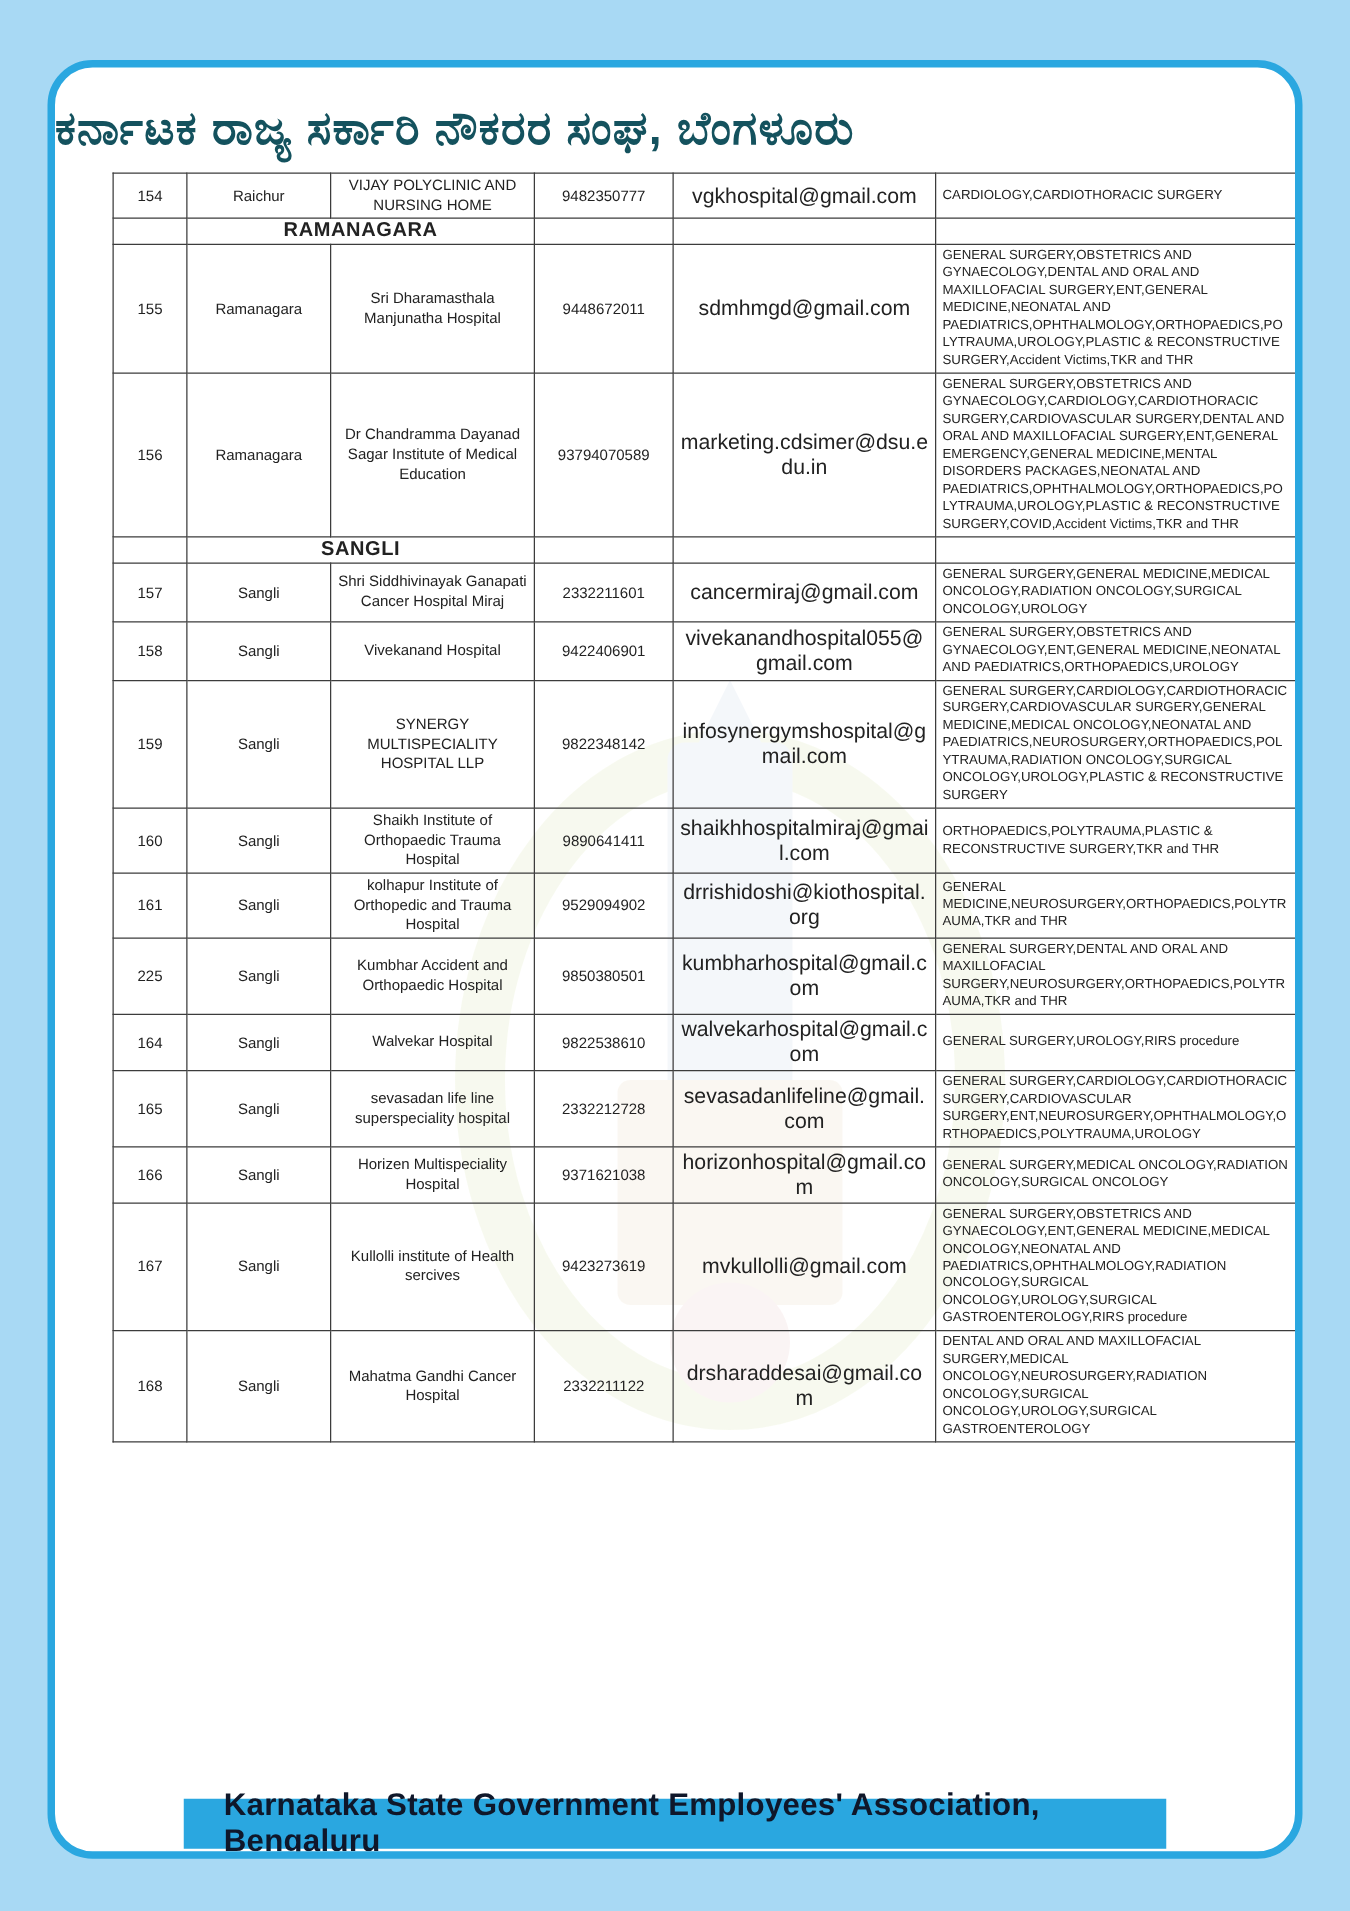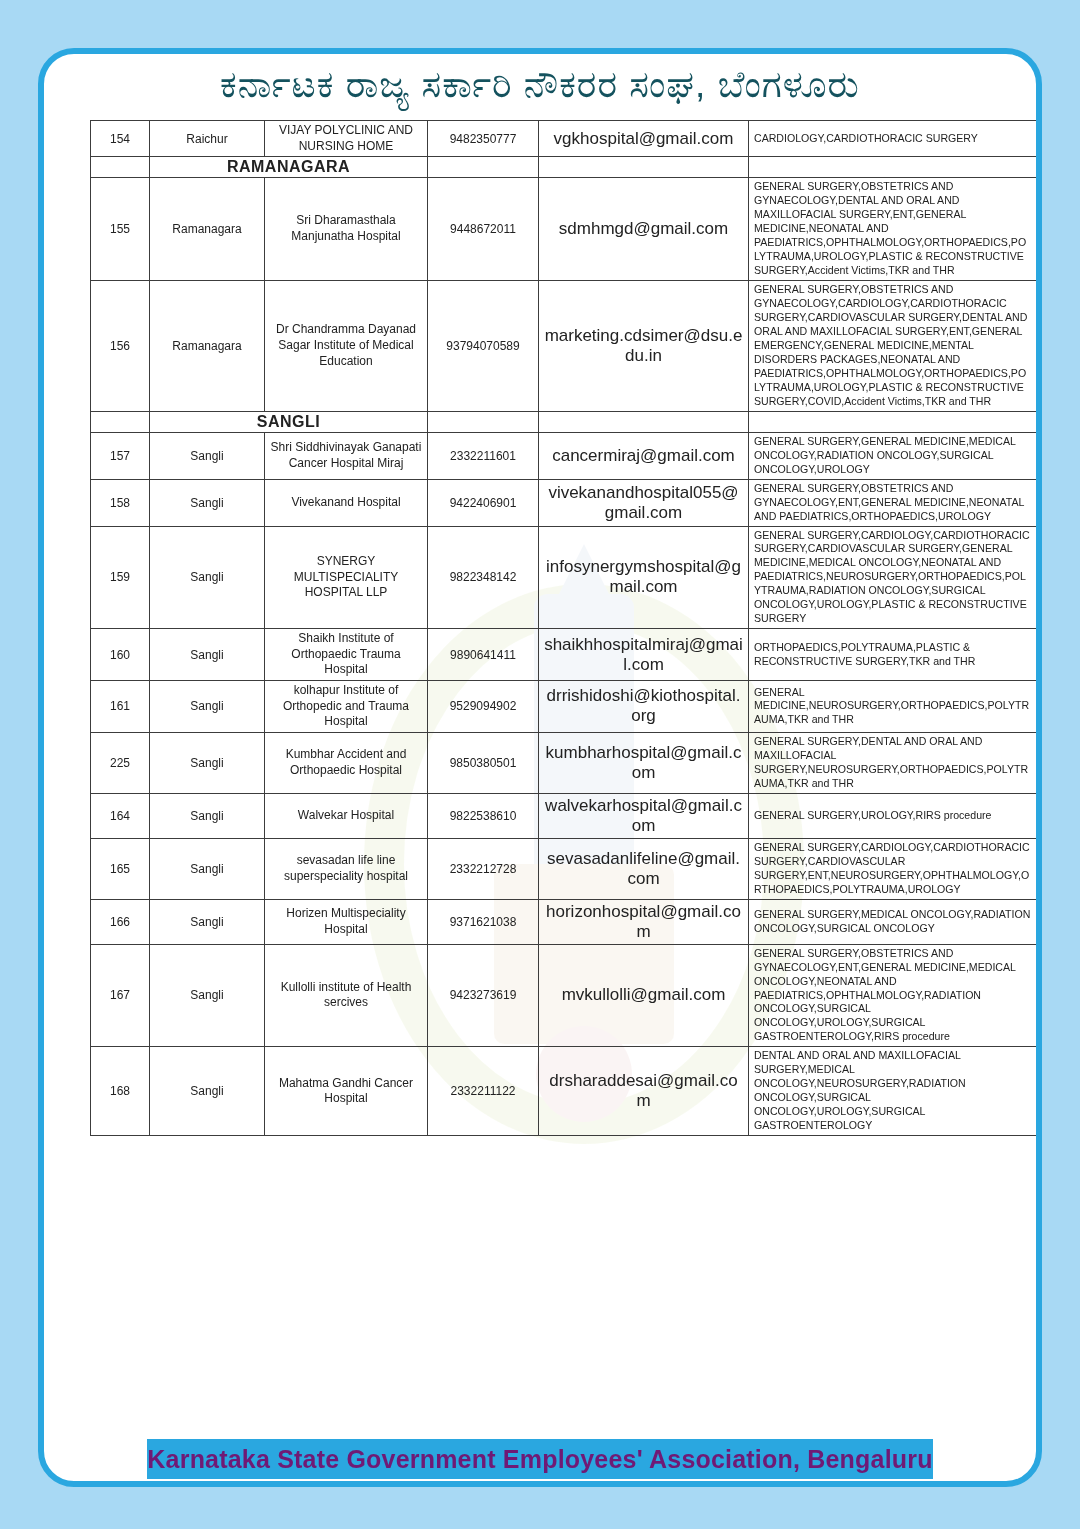--- a/index.html
+++ b/index.html
@@ -8,22 +8,22 @@
     background:#a8d9f4;
     font-family:"Liberation Sans","DejaVu Sans",sans-serif;
     position:relative;overflow:hidden;
   }
   .card{
     position:absolute;left:38px;top:48px;width:1004px;height:1439px;
     background:#ffffff;border:6px solid #2aa7e0;border-radius:36px;
     box-sizing:border-box;overflow:hidden;
   }
   .title{
-    text-align:center;margin-top:10px;
-    font-size:37px;font-weight:normal;color:#14525e;
+    margin-top:28px;
+    font-size:37px;font-weight:bold;color:#14525e;
     letter-spacing:1px;
   }
   .watermark{
     position:absolute;left:300px;top:480px;opacity:0.10;z-index:0;
     pointer-events:none;
   }
   table.hosp{
     position:relative;z-index:1;
     margin:14px 0 0 46px;
     border-collapse:collapse;table-layout:fixed;width:892px;
@@ -47,21 +47,21 @@
   td.section-cell{
     background:#fdf800;color:#e62b25;font-weight:bold;
     text-align:center;font-size:16px;letter-spacing:0.5px;
   }
   .footer-band{
     position:absolute;left:50%;transform:translateX(-50%);bottom:2px;
     width:786px;height:40px;background:#2aa7e0;z-index:2;
     display:flex;align-items:center;justify-content:center;
   }
   .footer-band span{
-    color:#701a75;font-weight:bold;font-size:25px;letter-spacing:0.2px;
+    color:#0f172a;font-weight:bold;font-size:25px;letter-spacing:0.2px;padding-left:32px;
   }
 </style>
 </head>
 <body>
 
 <div class="card">
 
   <div class="title">ಕರ್ನಾಟಕ ರಾಜ್ಯ ಸರ್ಕಾರಿ ನೌಕರರ ಸಂಘ, ಬೆಂಗಳೂರು</div>
 
   <svg class="watermark" width="480" height="620" viewBox="0 0 480 620">

